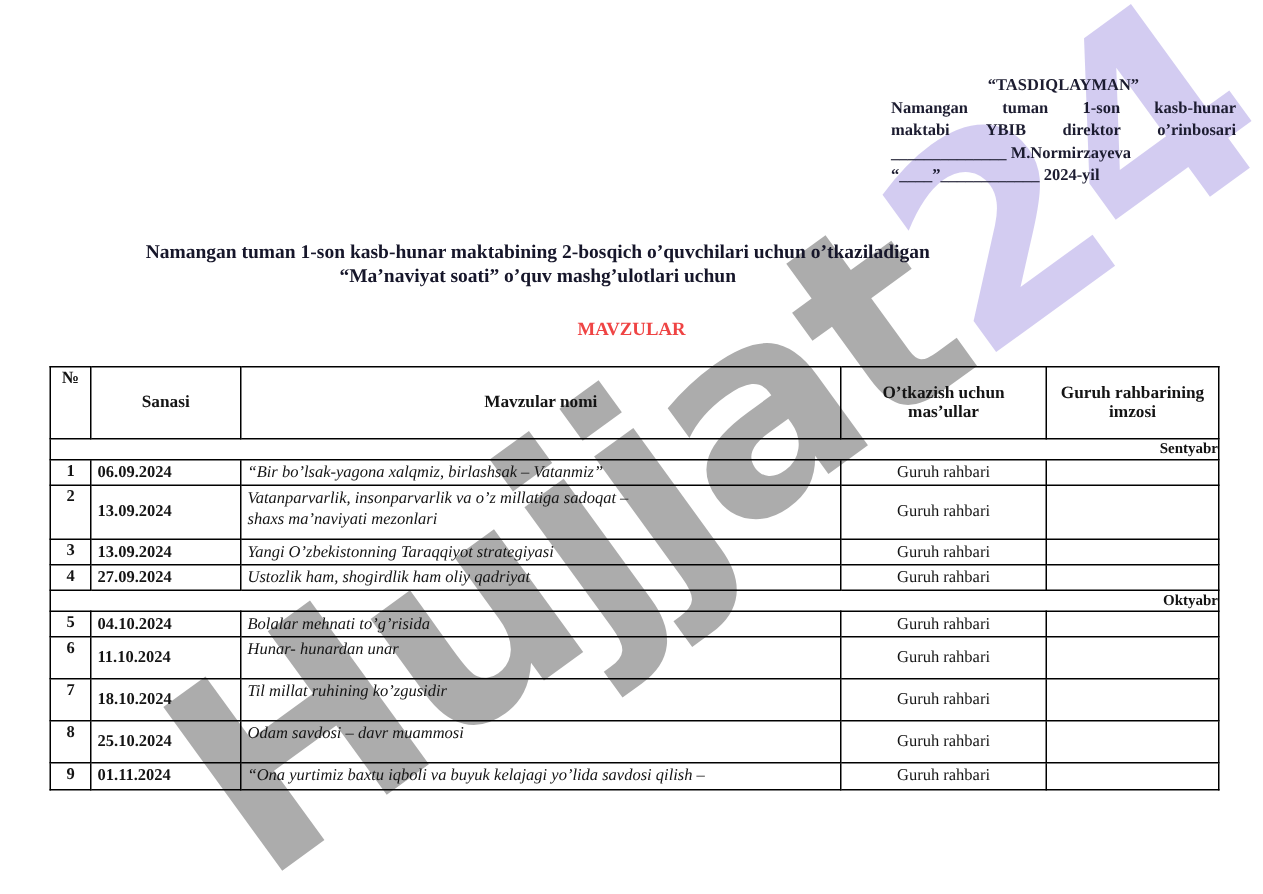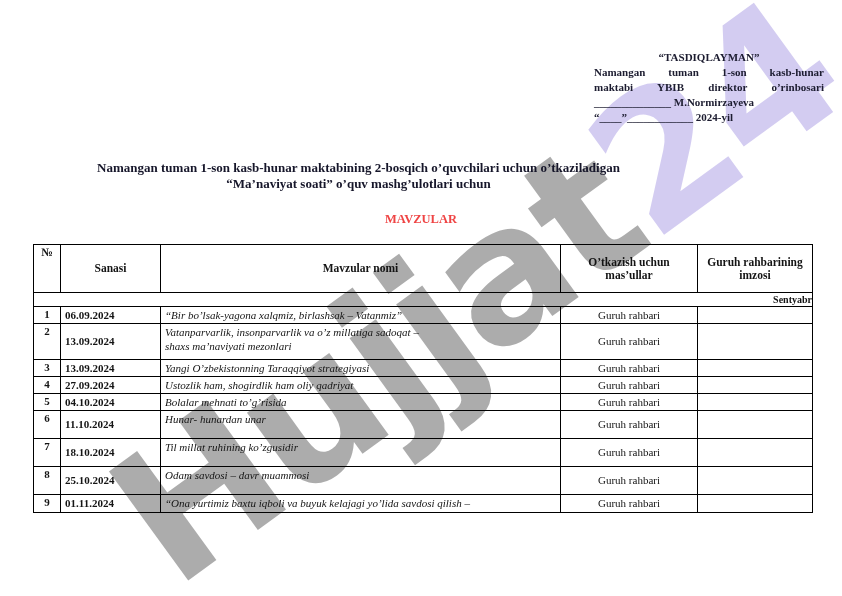--- a/index.html
+++ b/index.html
@@ -209,20 +209,23 @@
             <td class="resp">Guruh rahbari</td>
             <td class="sign"></td>
           </tr>
           <tr class="data-row">
             <td class="num">4</td>
             <td class="date">27.09.2024</td>
             <td class="topic">Ustozlik ham, shogirdlik ham oliy qadriyat</td>
             <td class="resp">Guruh rahbari</td>
             <td class="sign"></td>
           </tr>
+          <tr class="month-row">
+            <td colspan="5">Oktyabr</td>
+          </tr>
           <tr class="data-row">
             <td class="num">5</td>
             <td class="date">04.10.2024</td>
             <td class="topic">Bolalar mehnati to’g’risida</td>
             <td class="resp">Guruh rahbari</td>
             <td class="sign"></td>
           </tr>
           <tr class="data-row" style="height: 28px;">
             <td class="num">6</td>
             <td class="date">11.10.2024</td>

